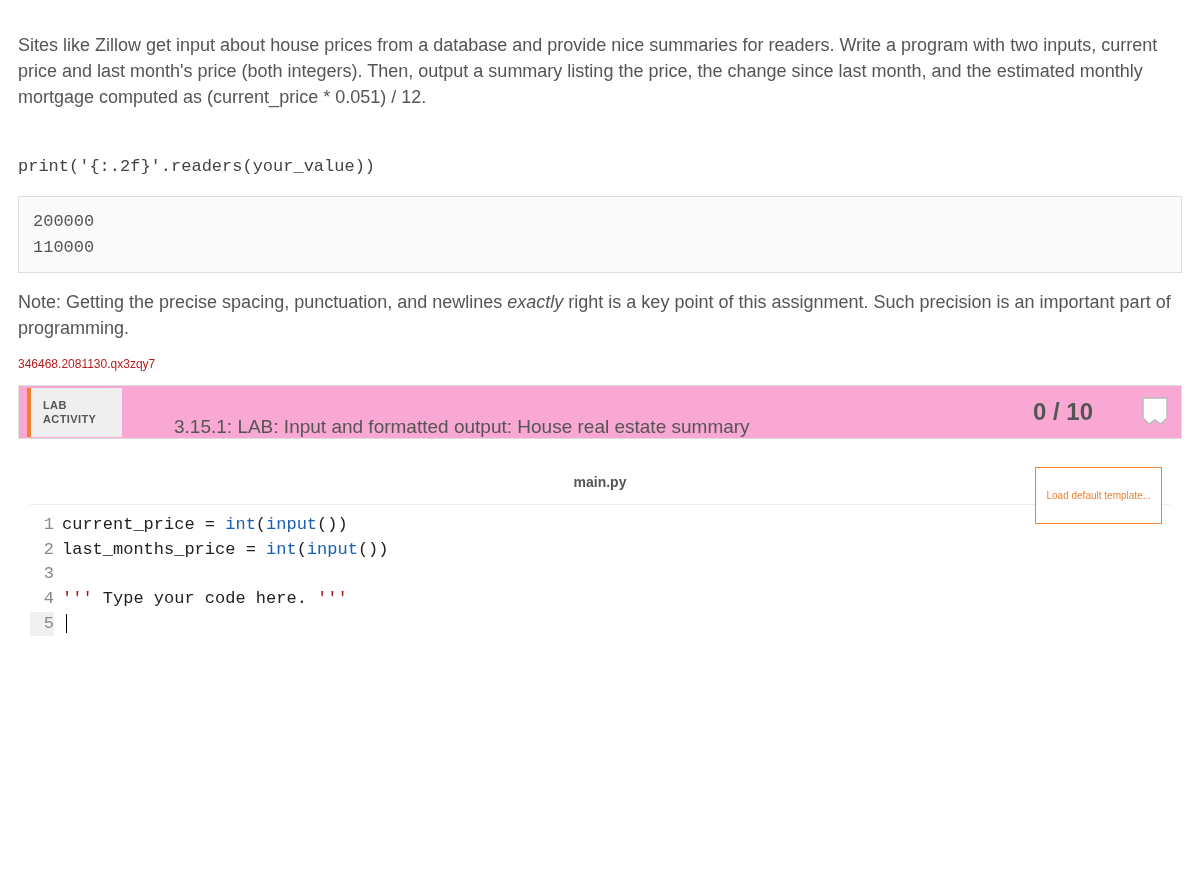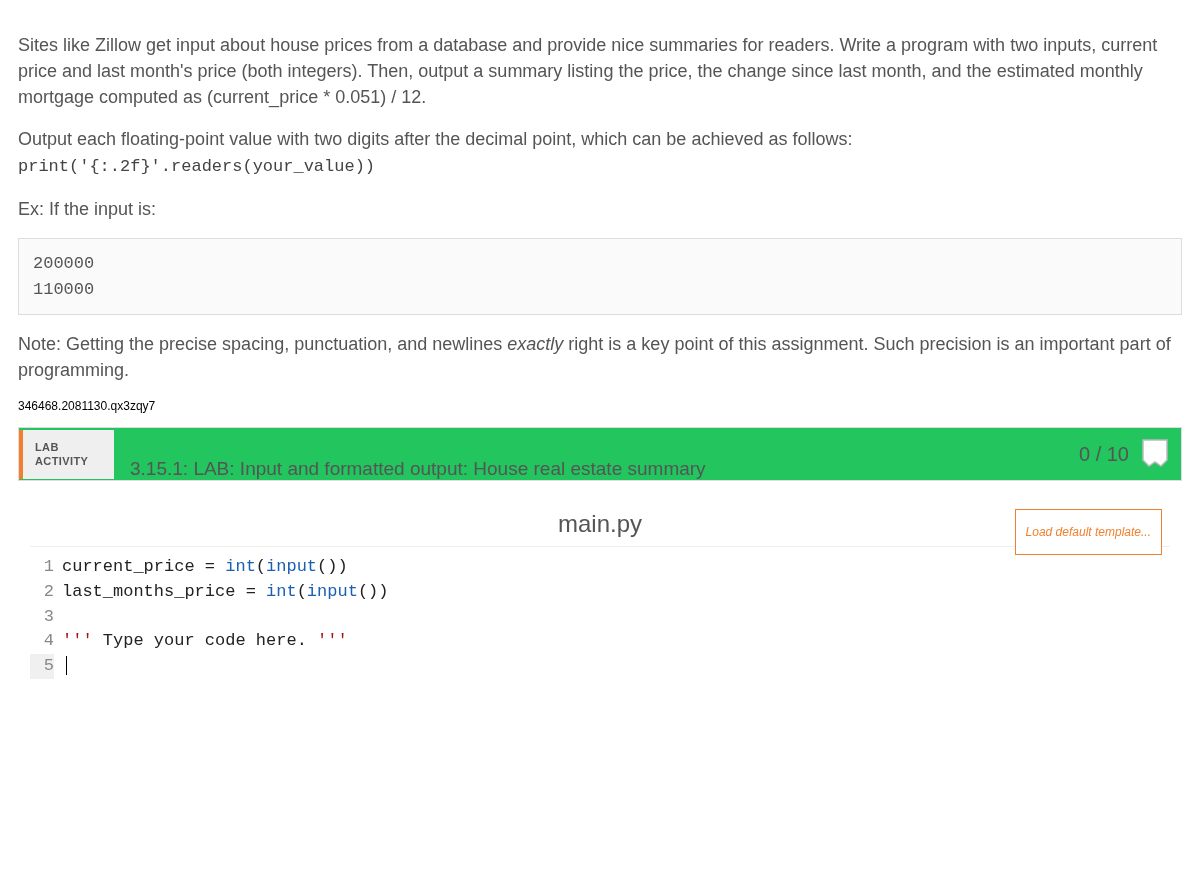--- a/index.html
+++ b/index.html
@@ -33,30 +33,31 @@
     padding: 12px 14px;
     margin: 0 0 16px 0;
     font-family: "Courier New", Courier, monospace;
     font-size: 17px;
     white-space: pre;
     color: #555;
     line-height: 1.5;
   }
   .watermark {
     font-size: 12px;
-    color: #000000;
+    color: #b91c1c;
     margin: 8px 0 14px 0;
   }
   .lab-activity {
     border: 1px solid #ddd;
     margin: 0 0 20px 0;
-    background: #22c55e;
+    background: #f9a8d4;
     display: flex;
     align-items: center;
-    padding: 0 12px 0 0;
+    padding: 0 12px 0 8px;
+    gap: 36px;
   }
   .lab-label-box {
     border-left: 4px solid #f08030;
     background: #efefef;
     padding: 10px 12px;
     font-size: 11px;
     font-weight: bold;
     color: #555;
     letter-spacing: 0.4px;
     line-height: 1.3;
@@ -65,56 +66,55 @@
   }
   .lab-title {
     flex: 1;
     padding: 0 16px;
     font-size: 19px;
     color: #555;
     font-weight: 300;
     margin-top: 30px;
   }
   .lab-score {
-    font-size: 20px;
+    font-size: 24px;
     color: #555;
     margin-right: 12px;
-    font-weight: 400;
+    font-weight: 700;
   }
   .badge-icon {
     width: 28px;
     height: 32px;
   }
   .editor {
     padding: 0 12px;
   }
   .editor-header {
     display: flex;
     align-items: center;
     justify-content: center;
     position: relative;
     border-bottom: 1px solid #eee;
     height: 46px;
   }
   .editor-filename {
-    font-size: 24px;
-    color: #555;
-    font-weight: 400;
+    font-size: 14px;
+    color: #555;
+    font-weight: 700;
   }
   .load-template-btn {
     position: absolute;
     right: 8px;
     top: 8px;
     border: 1px solid #f08030;
     color: #f08030;
     background: #fff;
-    padding: 15px 10px;
-    font-size: 12px;
+    padding: 22px 10px;
+    font-size: 10px;
     cursor: pointer;
-    font-style: italic;
   }
   .code-area {
     display: flex;
     font-family: Consolas, "Courier New", monospace;
     font-size: 17px;
     padding-top: 8px;
   }
   .gutter {
     width: 32px;
     text-align: right;
@@ -148,25 +148,24 @@
 </style>
 </head>
 <body>
 
 <div class="page">
 
   <div class="desc">
     <p>Sites like Zillow get input about house prices from a database and provide nice summaries for readers. Write a program with two inputs, current price and last month's price (both integers). Then, output a summary listing the price, the change since last month, and the estimated monthly mortgage computed as (current_price * 0.051) / 12.</p>
 
     <p>
-      <span>Output each floating-point value with two digits after the decimal point, which can be achieved as follows:</span><br>
+      <br>
       <span class="mono">print('{:.2f}'.readers(your_value))</span>
     </p>
 
-    <p>Ex: If the input is:</p>
 
     <div class="codebox">200000
 110000</div>
 
 
 
     <p>
       <span>Note: Getting the precise spacing, punctuation, and newlines </span><em class="italic">exactly</em><span> right is a key point of this assignment. Such precision is an important part of programming.</span>
     </p>
   </div>

